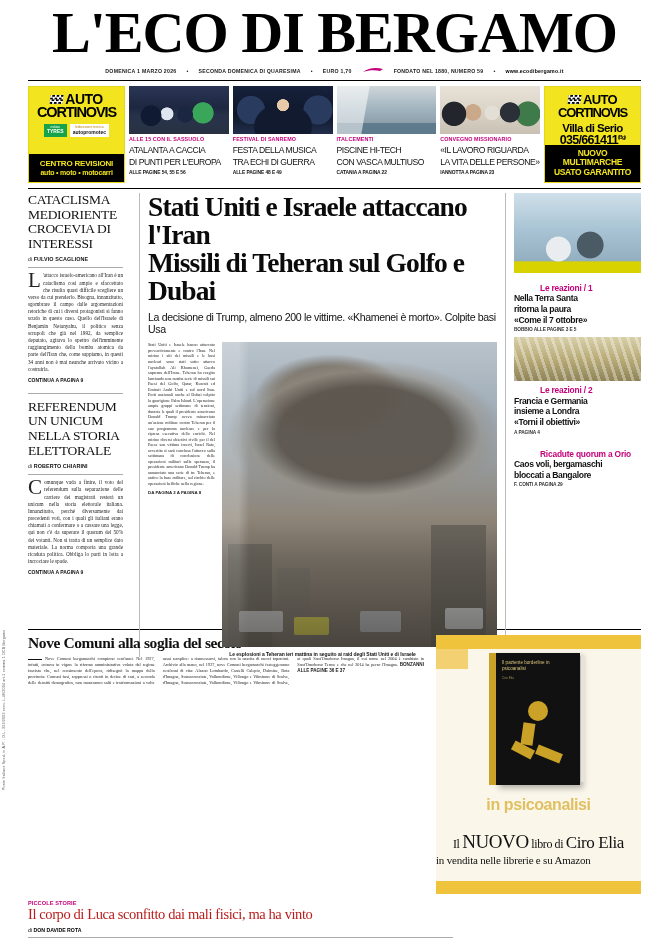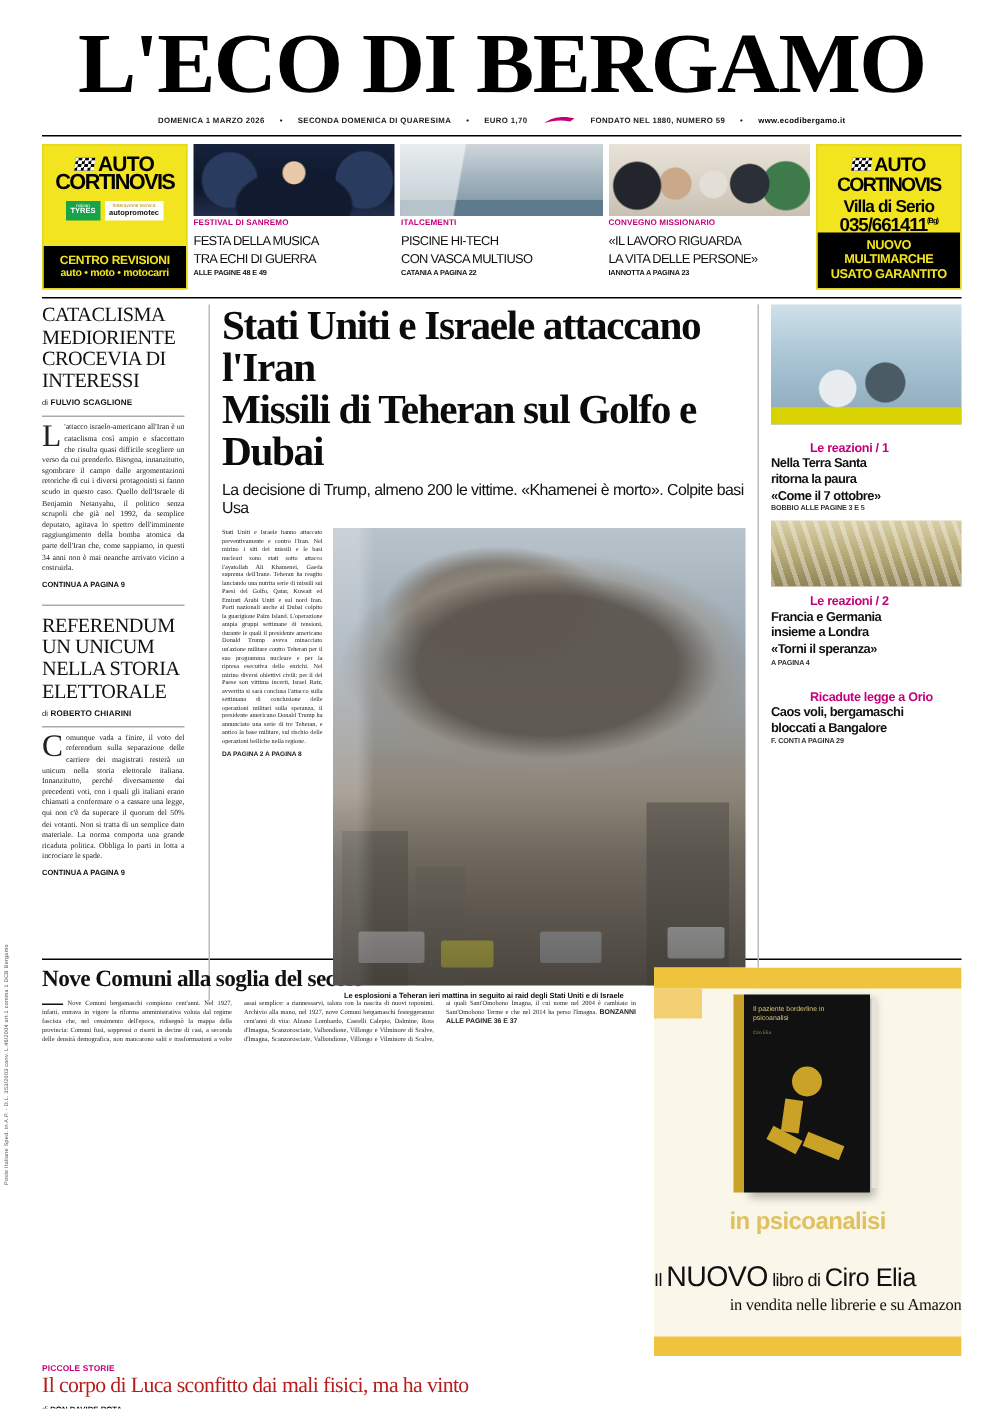--- a/index.html
+++ b/index.html
@@ -6,21 +6,21 @@
   body {
     width: 669px; height: 939px;
     background:#ffffff;
     font-family: "Liberation Sans", sans-serif;
     overflow:hidden;
     position:relative;
   }
   .page { width:669px; height:939px; position:relative; padding:0 28px; }
 
   
-  .masthead { padding-top:16px; }
+  .masthead { padding-top:6px; }
   .masthead-title {
     font-family:"Liberation Serif", serif;
     font-weight:bold;
     font-size:57px;
     letter-spacing:-1px;
     text-align:center;
     line-height:0.95;
     color:#000;
     transform:scaleX(1.02);
   }
@@ -232,24 +232,24 @@
   .book-cover{position:absolute;top:18px;left:60px;width:84px;height:132px;background:#111;box-shadow:3px 3px 6px rgba(0,0,0,.3);}
   .book-cover .spine{position:absolute;left:-7px;top:0;width:7px;height:100%;background:#c9a227;}
   .book-cover .pages{position:absolute;right:-5px;top:3px;width:5px;height:126px;background:#e7e3da;border-left:1px solid #bbb;}
   .book-cover .bt{color:#d9c47a;font-size:4.6px;padding:7px 6px 0;line-height:1.25;}
   .book-cover .ba{color:#9a8a52;font-size:3.2px;padding:4px 6px 0;}
   .book-cover .shape-c{position:absolute;left:32px;top:48px;width:20px;height:20px;border-radius:50%;background:#c9a227;}
   .book-cover .shape-r1{position:absolute;left:26px;top:70px;width:12px;height:22px;background:#c9a227;transform:rotate(8deg);}
   .book-cover .shape-r2{position:absolute;left:16px;top:92px;width:22px;height:10px;background:#c9a227;transform:rotate(28deg);}
   .book-cover .shape-r3{position:absolute;left:40px;top:96px;width:26px;height:10px;background:#c9a227;transform:rotate(22deg);}
   .ad-line1{position:absolute;left:0;right:0;top:162px;text-align:center;color:#e0c060;font-size:16px;font-weight:bold;letter-spacing:-0.4px;line-height:1.05;}
-  .ad-line2{position:absolute;left:0;right:0;top:196px;font-family:Liberation Sans, sans-serif;color:#111;font-size:17px;letter-spacing:-0.4px;}
+  .ad-line2{position:absolute;left:0;right:0;top:196px;text-align:center;font-family:Liberation Serif, serif;color:#111;font-size:17px;letter-spacing:-0.4px;}
   .ad-line2 .nuovo{font-size:19px;}
   .ad-line2 .small{font-size:12px;}
-  .ad-line3{position:absolute;left:0;right:0;top:219px;text-align:right;font-family:"Liberation Serif",serif;color:#111;font-size:11px;letter-spacing:-0.2px;}
+  .ad-line3{position:absolute;left:0;right:0;top:219px;text-align:left;font-family:"Liberation Serif",serif;color:#111;font-size:11px;letter-spacing:-0.2px;}
 
   
   .ps { margin-top:6px; width:425px; }
   .ps-kicker{color:#c4007a;font-size:5.6px;font-weight:bold;letter-spacing:0.1px;}
   .ps-title{font-family:"Liberation Serif",serif;font-size:14.5px;letter-spacing:-0.4px;color:#b91c1c;margin-top:1px;line-height:1.05;}
   .ps-byline{font-size:5.2px;font-weight:bold;margin-top:5px;}
   .ps-byline .di{font-weight:normal;}
   .ps-rule{border-top:0.7px solid #aaa;margin:4px 0 4px;}
 
   
@@ -303,20 +303,27 @@
             <span>autopromotec</span>
           </span>
         </div>
       </div>
       <div class="ad-bottom">
         <div class="l1">CENTRO REVISIONI</div>
         <div class="l2">auto • moto • motocarri</div>
       </div>
     </div>
 
+    <div class="teaser">
+      <div class="teaser-photo ph-atalanta"></div>
+      <div class="kicker">ALLE 15 CON IL SASSUOLO</div>
+      <div class="tt">ATALANTA A CACCIA</div>
+      <div class="tt">DI PUNTI PER L'EUROPA</div>
+      <div class="ref">ALLE PAGINE 54, 55 E 56</div>
+    </div>
 
     <div class="teaser">
       <div class="teaser-photo ph-sanremo"></div>
       <div class="kicker">FESTIVAL DI SANREMO</div>
       <div class="tt">FESTA DELLA MUSICA</div>
       <div class="tt">TRA ECHI DI GUERRA</div>
       <div class="ref">ALLE PAGINE 48 E 49</div>
     </div>
 
     <div class="teaser">
@@ -414,29 +421,29 @@
         <div class="sb-title">«Come il 7 ottobre»</div>
         <div class="sb-ref">BOBBIO ALLE PAGINE 3 E 5</div>
       </div>
 
       <div class="sb-photo ph-sb2" style="margin-top:5px;height:44px"></div>
 
       <div>
         <div class="sb-kicker">Le reazioni / 2</div>
         <div class="sb-title">Francia e Germania</div>
         <div class="sb-title">insieme a Londra</div>
-        <div class="sb-title">«Torni il speranza»</div>
+        <div class="sb-title">«Torni il obiettivi»</div>
         <div class="sb-ref">A PAGINA 4</div>
       </div>
 
       <div style="height:4px"></div>
 
       <div style="height:6px"></div>
       <div>
-        <div class="sb-kicker">Ricadute legge a Orio</div>
+        <div class="sb-kicker">Ricadute quorum a Orio</div>
         <div class="sb-title">Caos voli, bergamaschi</div>
         <div class="sb-title">bloccati a Bangalore</div>
         <div class="sb-ref">F. CONTI A PAGINA 29</div>
       </div>
     </div>
   </div>
 
   <div class="rule-heavy"></div>
 
   <div class="lower">

